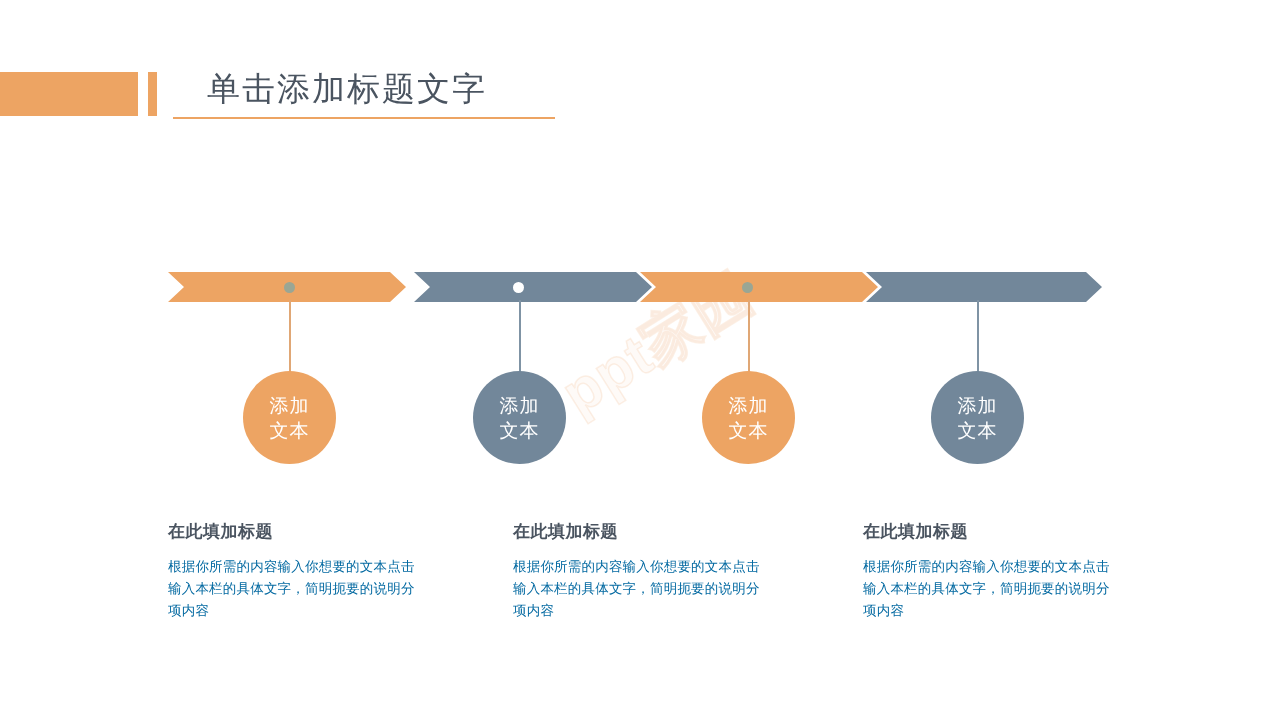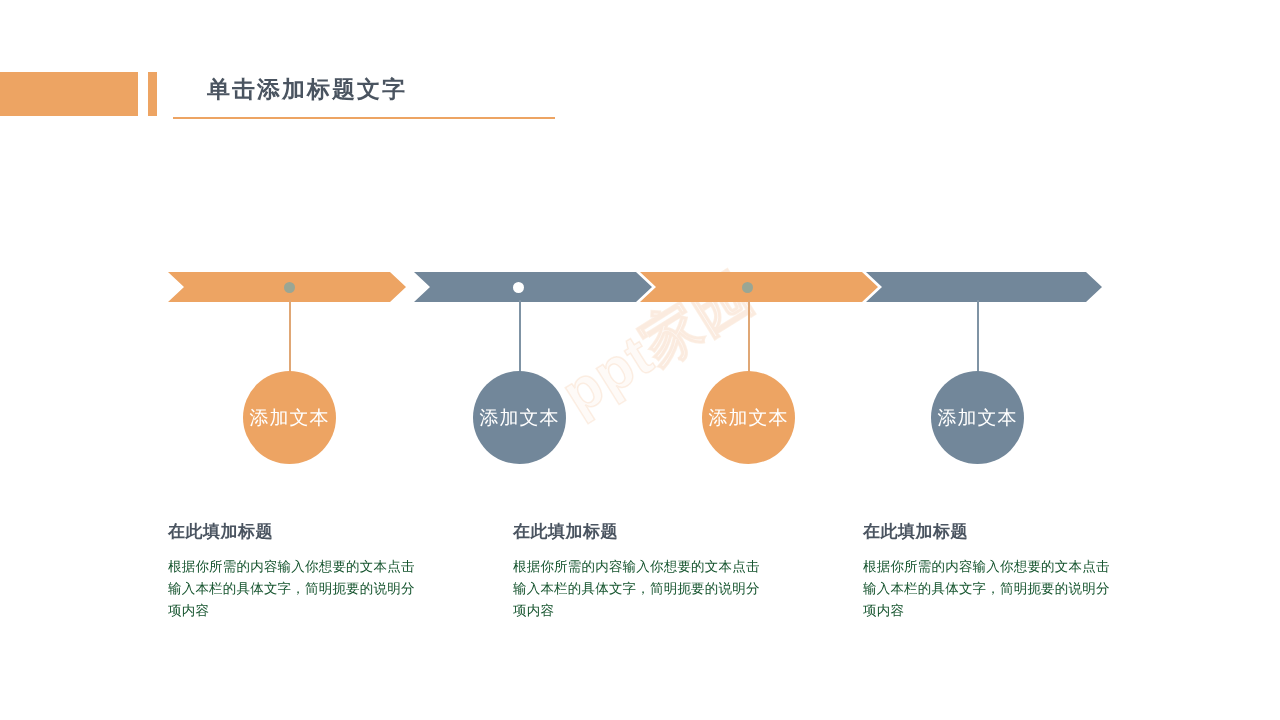--- a/index.html
+++ b/index.html
@@ -37,22 +37,22 @@
     top: 72px;
     width: 9px;
     height: 44px;
     background: #eda463;
   }
 
   .title-text {
     position: absolute;
     left: 207px;
     top: 67px;
-    font-size: 23px;
-    font-weight: 700;
+    font-size: 33px;
+    font-weight: 400;
     letter-spacing: 2px;
     color: #4a5460;
     line-height: 44px;
     white-space: nowrap;
   }
 
   .title-underline {
     position: absolute;
     left: 173px;
     top: 117px;
@@ -115,21 +115,21 @@
     width: 2px;
   }
 
   
   .circle {
     position: absolute;
     width: 93px;
     height: 93px;
     border-radius: 50%;
     display: flex;
-    flex-direction: row;
+    flex-direction: column;
     align-items: center;
     justify-content: center;
     color: #ffffff;
     font-size: 19px;
     line-height: 25px;
     font-weight: 400;
     letter-spacing: 1px;
     text-align: center;
   }
 
@@ -147,21 +147,21 @@
     font-weight: 700;
     color: #4a5460;
     letter-spacing: 0.5px;
     margin-bottom: 12px;
     line-height: 22px;
     font-family: Liberation Mono, monospace;
   }
 
   .tb-body {
     font-size: 13.5px;
-    color: #14532d;
+    color: #0369a1;
     line-height: 22px;
     letter-spacing: 0.2px;
     width: 258px;
   }
 </style>
 </head>
 <body>
 
 <div class="slide">
 

